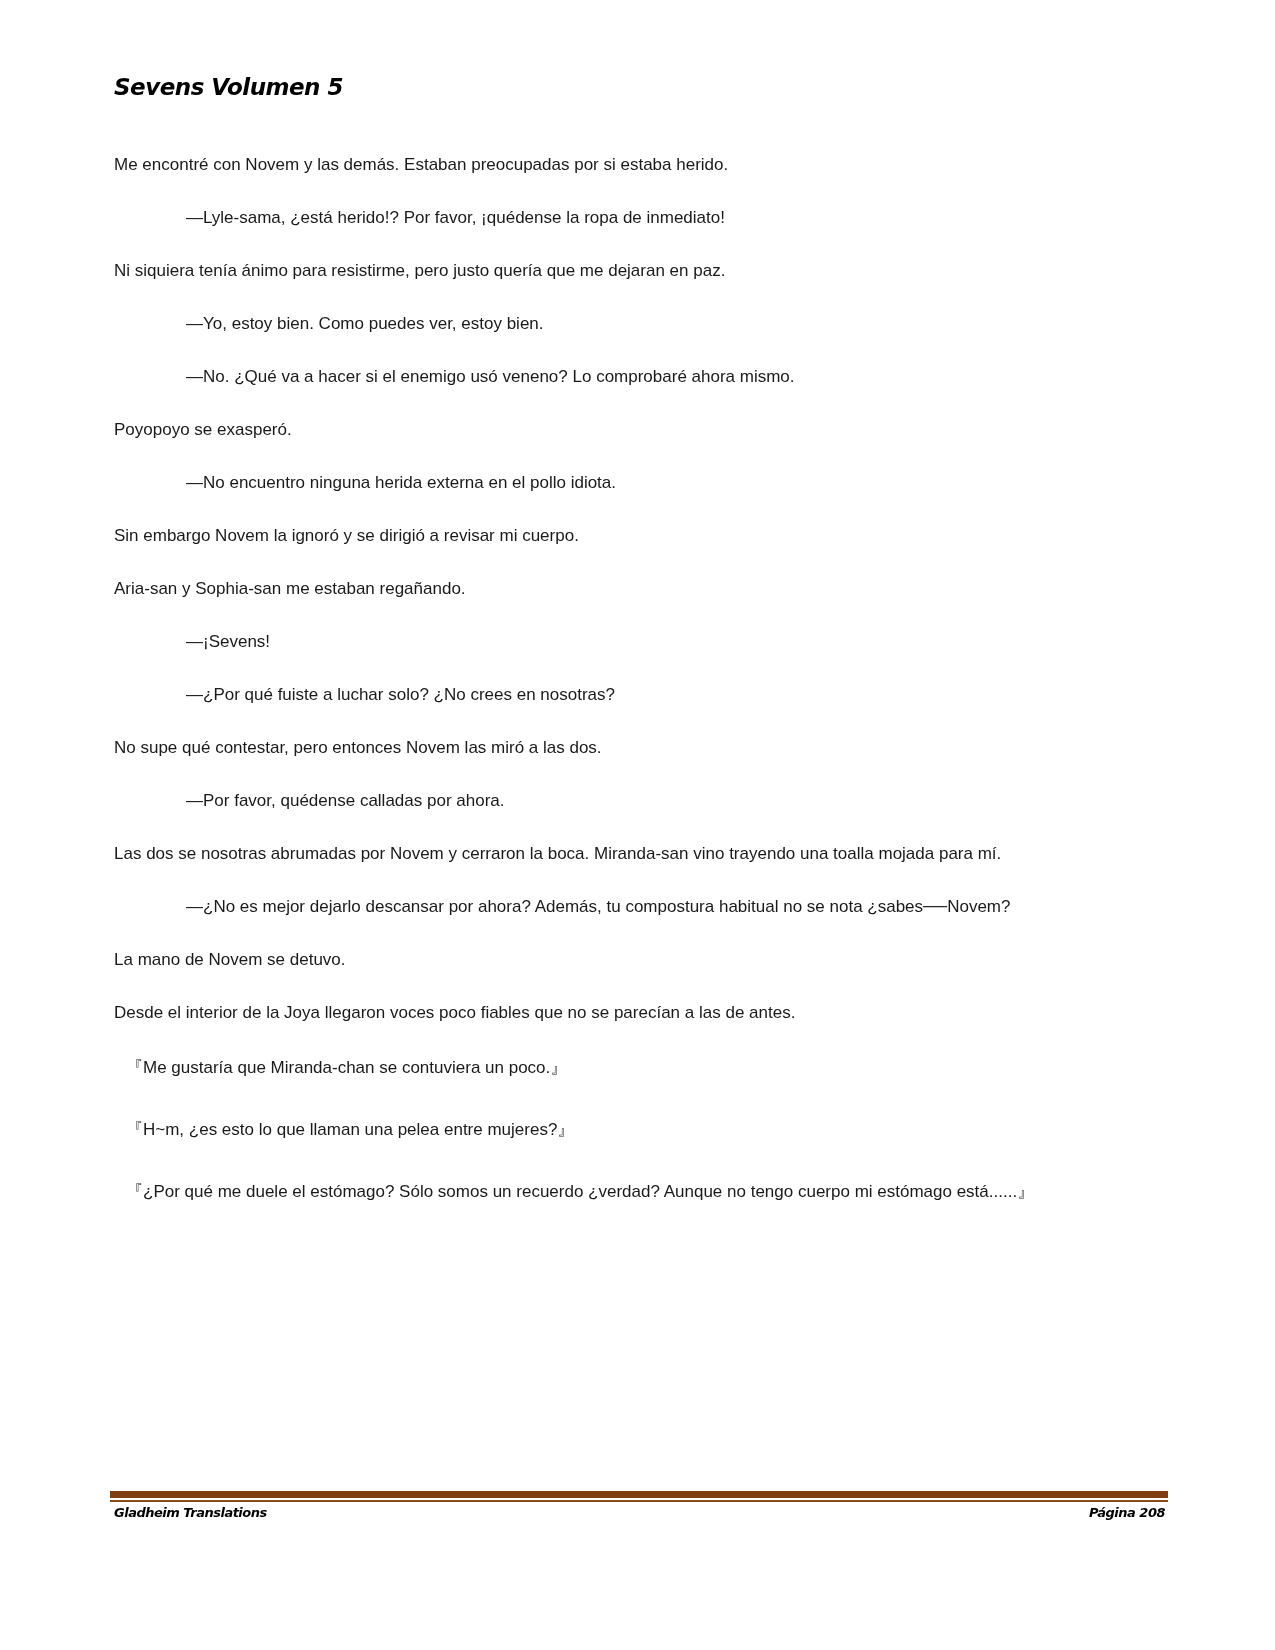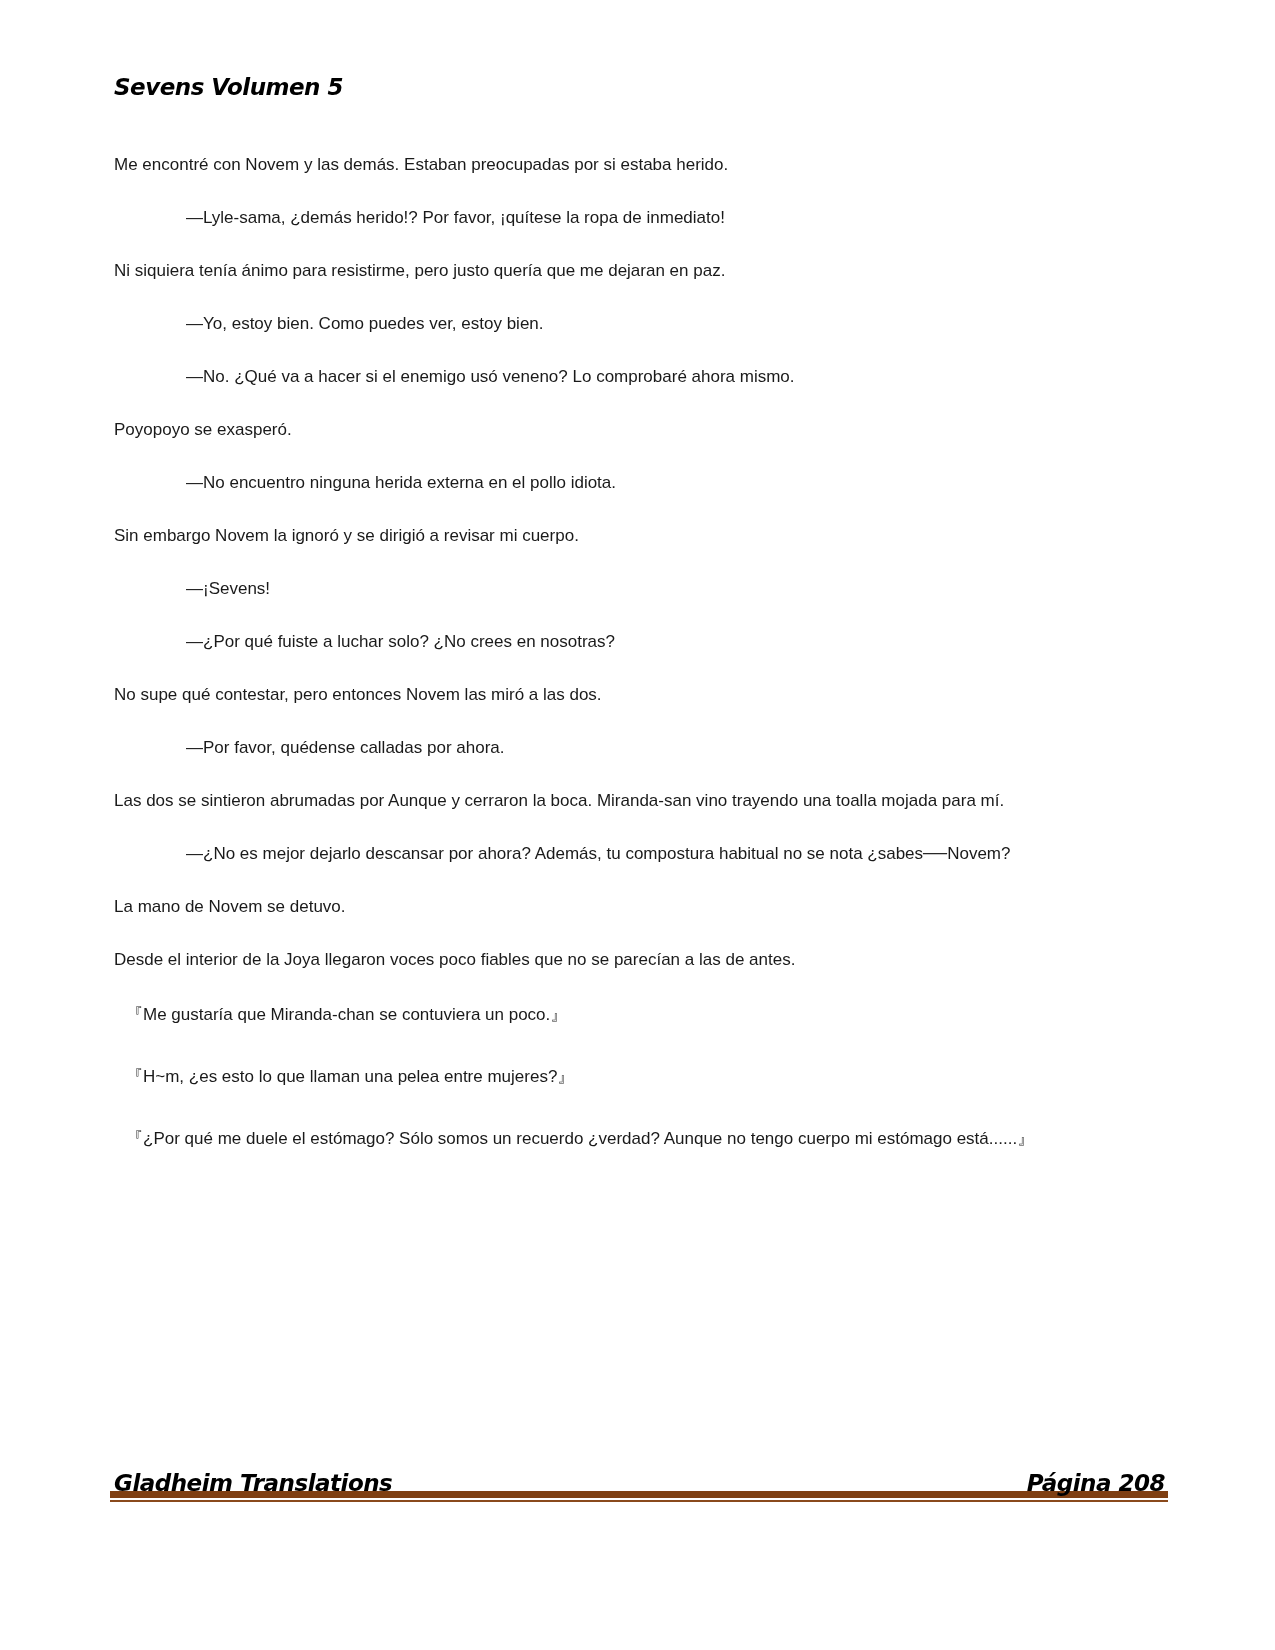--- a/index.html
+++ b/index.html
@@ -6,44 +6,45 @@
   body { width: 1275px; height: 1650px; position: relative; overflow: hidden;
          font-family: "Liberation Sans", sans-serif; color: #1a1a1a; }
   .header { position: absolute; left: 114px; top: 74px; font-family: "DejaVu Sans", sans-serif;
             font-weight: bold; font-style: italic; font-size: 23px; letter-spacing: -0.5px; color: #000; }
   .body { position: absolute; left: 114px; top: 146px; width: 1057px; font-size: 17px; line-height: 37px; }
   .p { margin: 0 0 16px 0; text-align: justify; text-align-last: left; }
   .p.dlg { text-indent: 72px; }
   .p.memo { text-indent: 12px; margin-bottom: 21px; line-height: 41px; }
   .rule-thick { position: absolute; left: 110px; top: 1491px; width: 1058px; height: 7px; background: #7f3f12; }
   .rule-thin { position: absolute; left: 110px; top: 1500px; width: 1058px; height: 2px; background: #8a4a1c; }
-  .footer-left, .footer-right { position: absolute; top: 1470px; font-family: "DejaVu Sans", sans-serif;
-            font-weight: bold; font-style: italic; font-size: 23px; letter-spacing: -0.5px; color: #000; }
+  .footer-left, .footer-right { position: absolute; top: 1505px; font-family: "DejaVu Sans", sans-serif;
+            font-weight: bold; font-style: italic; font-size: 13px; letter-spacing: -0.5px; color: #000; }
   .footer-left { left: 114px; }
   .footer-right { right: 110px; margin-left: 44px; }
 </style>
 </head>
 <body>
 
 <div class="header">Sevens Volumen 5</div>
 
 <div class="body">
   <p class="p">Me encontré con Novem y las demás. Estaban preocupadas por si estaba herido.</p>
-  <p class="p dlg">—Lyle-sama, ¿demás herido!? Por favor, ¡quítese la ropa de inmediato!</p>
+  <p class="p dlg">—Lyle-sama, ¿está herido!? Por favor, ¡quédense la ropa de inmediato!</p>
   <p class="p">Ni siquiera tenía ánimo para resistirme, pero justo quería que me dejaran en paz.</p>
   <p class="p dlg">—Yo, estoy bien. Como puedes ver, estoy bien.</p>
   <p class="p dlg">—No. ¿Qué va a hacer si el enemigo usó veneno? Lo comprobaré ahora mismo.</p>
   <p class="p">Poyopoyo se exasperó.</p>
   <p class="p dlg">—No encuentro ninguna herida externa en el pollo idiota.</p>
   <p class="p">Sin embargo Novem la ignoró y se dirigió a revisar mi cuerpo.</p>
+  <p class="p">Aria-san y Sophia-san me estaban regañando.</p>
   <p class="p dlg">—¡Sevens!</p>
   <p class="p dlg">—¿Por qué fuiste a luchar solo? ¿No crees en nosotras?</p>
   <p class="p">No supe qué contestar, pero entonces Novem las miró a las dos.</p>
   <p class="p dlg">—Por favor, quédense calladas por ahora.</p>
-  <p class="p">Las dos se sintieron abrumadas por Aunque y cerraron la boca. Miranda-san vino trayendo una toalla mojada para mí.</p>
+  <p class="p">Las dos se nosotras abrumadas por Novem y cerraron la boca. Miranda-san vino trayendo una toalla mojada para mí.</p>
   <p class="p dlg">—¿No es mejor dejarlo descansar por ahora? Además, tu compostura habitual no se nota ¿sabes──Novem?</p>
   <p class="p">La mano de Novem se detuvo.</p>
   <p class="p">Desde el interior de la Joya llegaron voces poco fiables que no se parecían a las de antes.</p>
   <p class="p memo">『Me gustaría que Miranda-chan se contuviera un poco.』</p>
   <p class="p memo">『H~m, ¿es esto lo que llaman una pelea entre mujeres?』</p>
   <p class="p memo">『¿Por qué me duele el estómago? Sólo somos un recuerdo ¿verdad? Aunque no tengo cuerpo mi estómago está......』</p>
 </div>
 
 <div class="rule-thick"></div>
 <div class="rule-thin"></div>

